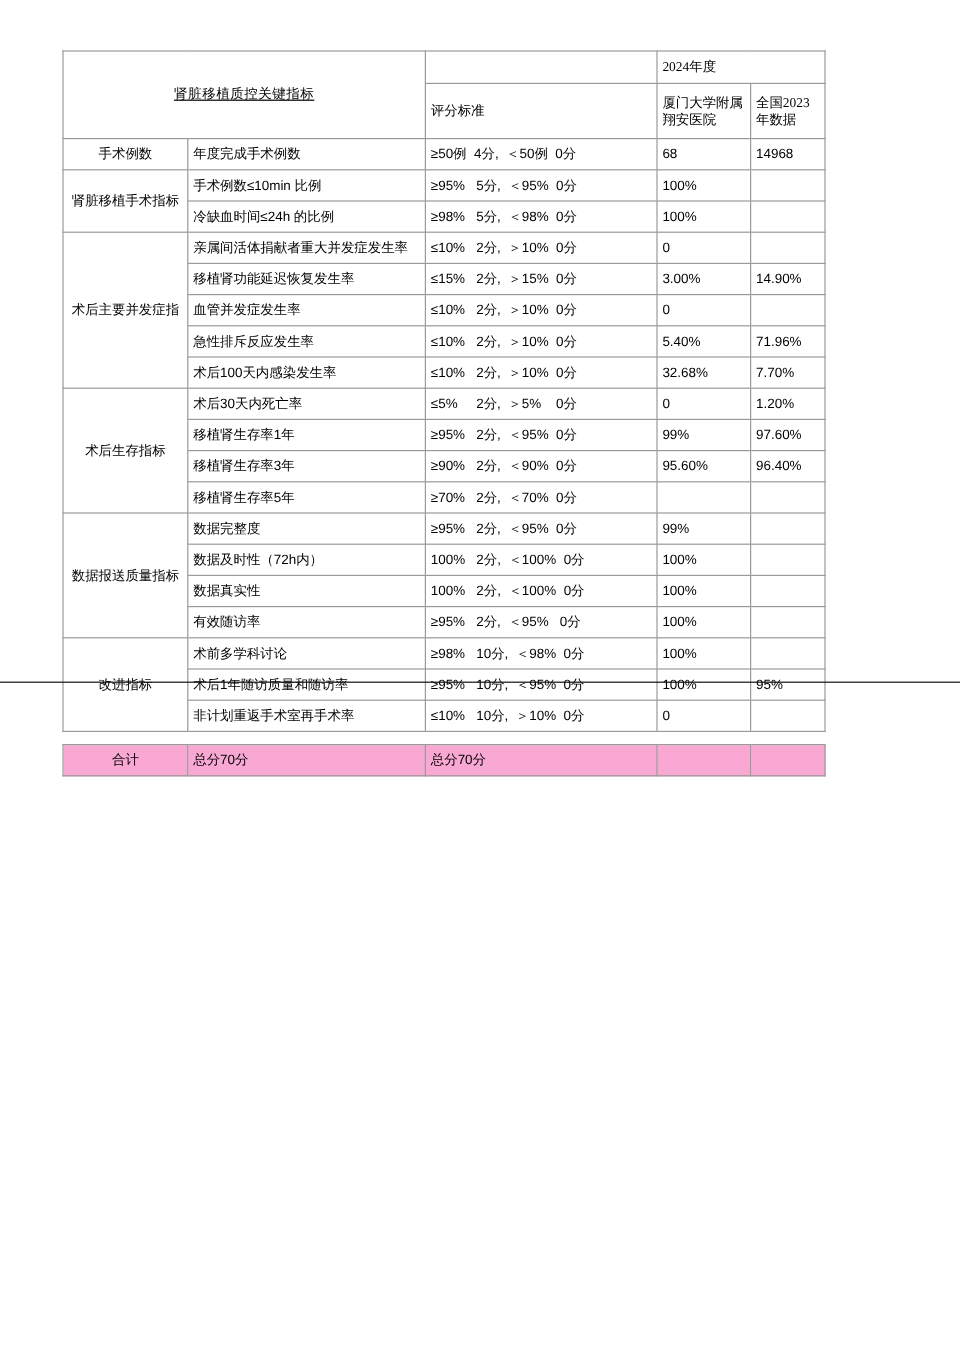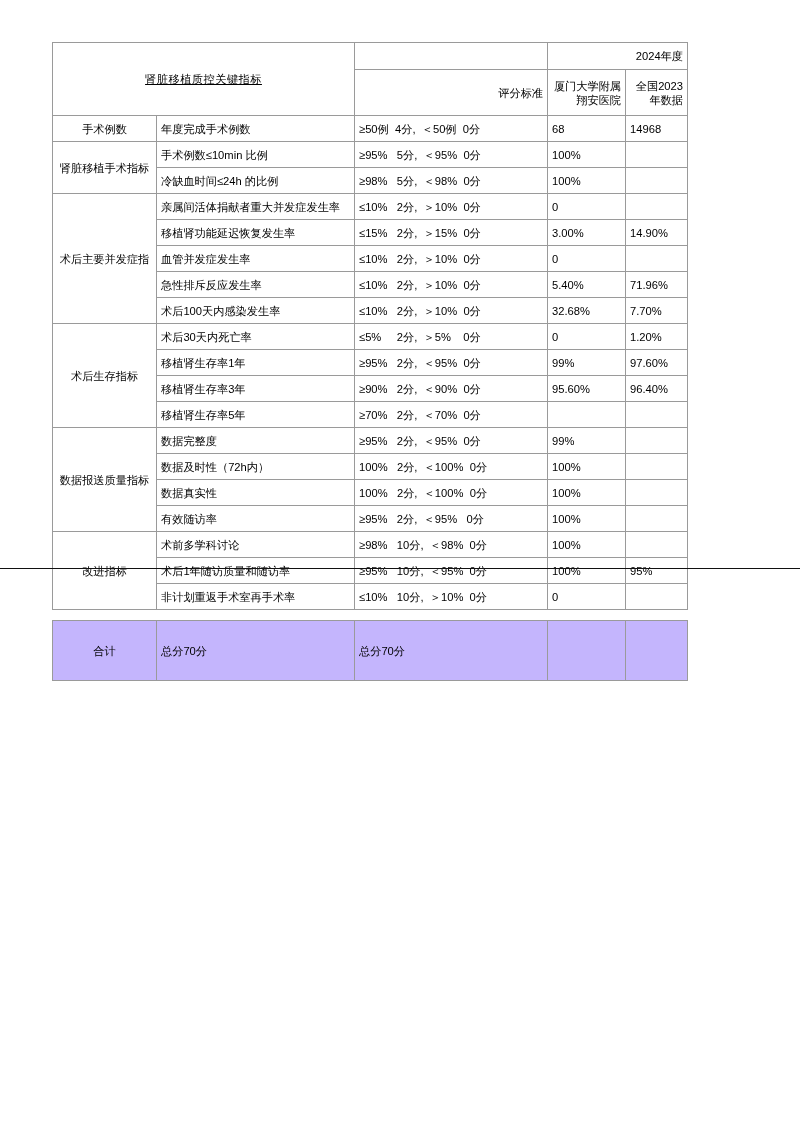--- a/index.html
+++ b/index.html
@@ -54,22 +54,23 @@
   col.c3 { width: 193px; }
   col.c4 { width: 78px; }
   col.c5 { width: 62px; }
 
   .title-cell {
     text-align: center;
     font-size: 14.5px;
     letter-spacing: 0.5px;
   }
   .hdr-center {
-    text-align: right;
+    text-align: left;
     font-size: 11.5px;
+    font-family: Liberation Serif, serif;
   }
   .hdr-blank { background: #ffffff; }
 
   .group-cell {
     text-align: center;
     font-size: 11.2px;
   }
   .name-cell {
     text-align: left;
     padding-left: 6px;
@@ -108,23 +109,23 @@
   table.total {
     border-collapse: collapse;
     table-layout: fixed;
     width: 635px;
     border: 1.6px solid #1a1a1a;
   }
   table.total td {
     border: 1px solid #9a9a9a;
     font-size: 11.2px;
     line-height: 1.25;
-    padding: 19px 4px;
+    padding: 2px 4px;
     height: 21px;
-    background: #c4b5fd;
+    background: #f9a8d4;
     vertical-align: middle;
   }
   .total-label { text-align: center; }
   .total-text { text-align: left; padding-left: 6px; margin-left: 32px; }
 </style>
 </head>
 <body>
 
 <div class="page">
 

